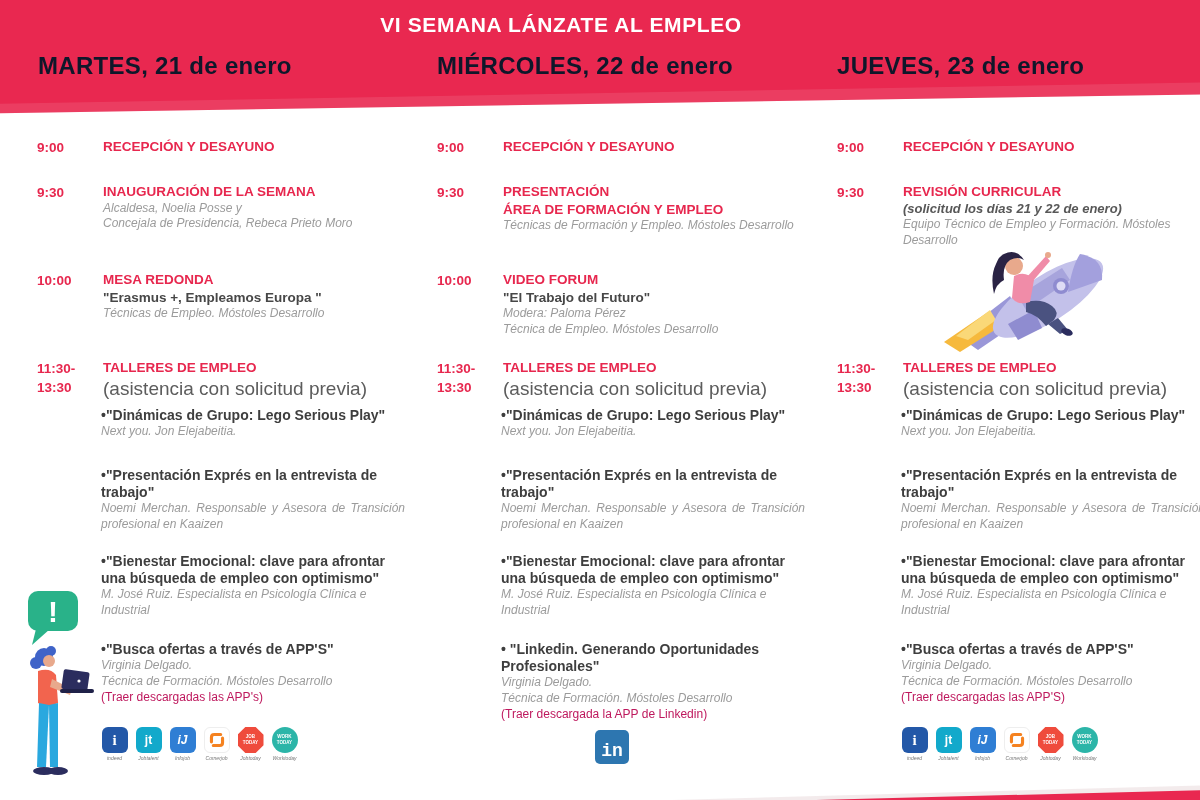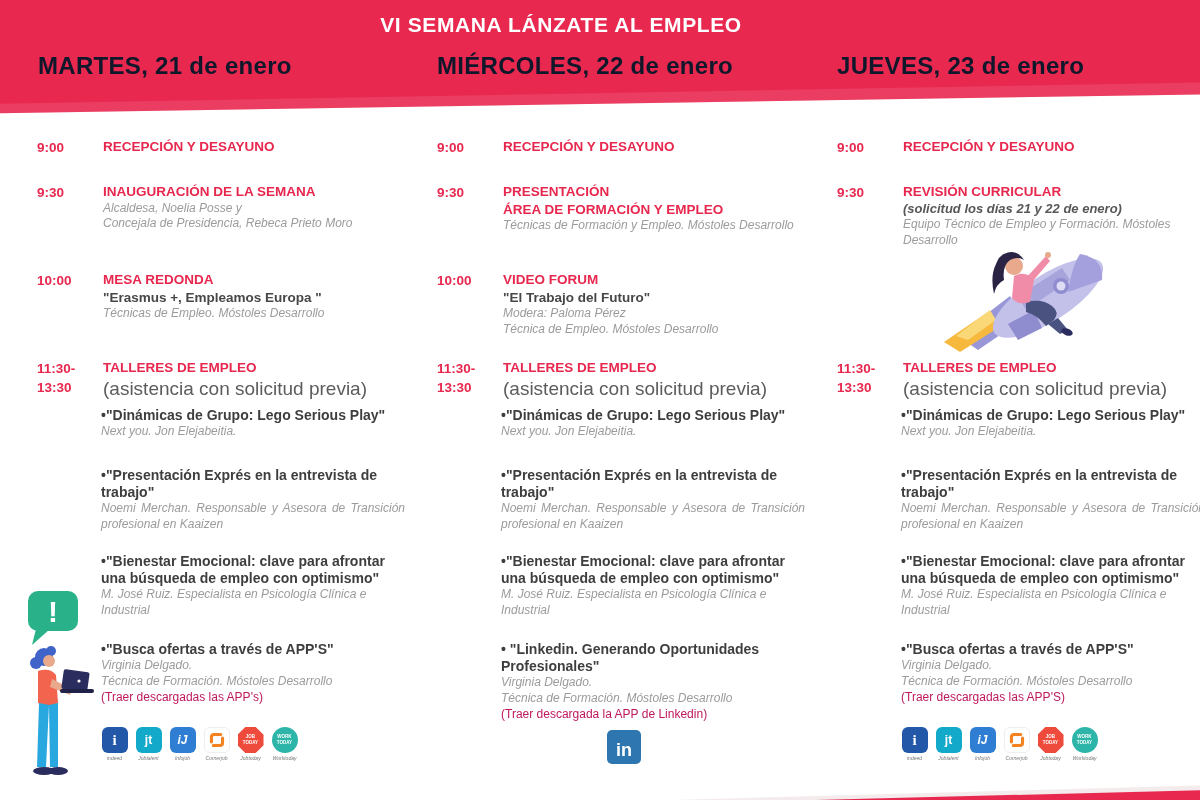--- a/index.html
+++ b/index.html
@@ -42,21 +42,21 @@
               white-space:pre-line; text-align:center; }
   .tile-indeed { background:#2358a8; font-size:15px; font-family:"Liberation Serif", serif; }
   .tile-jt { background:#12a9cb; font-size:12px; }
   .tile-ij { background:#2f7ed4; font-size:12px; font-style:italic; }
   .tile-cj { background:#ffffff; border:1px solid #eee; box-sizing:border-box; border-radius:6px; }
   .tile-jobtoday { background:#ef4b3c; border-radius:0; font-size:4.5px; line-height:1.25;
               clip-path:polygon(30% 0,70% 0,100% 30%,100% 70%,70% 100%,30% 100%,0 70%,0 30%); }
   .tile-worktoday { background:#2cb5a8; border-radius:50%; font-size:4.5px; line-height:1.25; }
   .app-label { margin-top:2px; font-size:5px; color:#777; font-style:italic; white-space:nowrap; }
 
-  .linkedin-wrap { position:absolute; left:172px; top:730px; width:36px; }
+  .linkedin-wrap { position:absolute; left:160px; top:730px; width:36px;font-family:Liberation Mono, monospace; }
   .linkedin-tile { width:34px; height:34px; background:#2d76b0; border-radius:5px; color:#fff;
                    font-weight:bold; font-size:18px; display:flex; align-items:flex-end;
                    justify-content:center; padding-bottom:3px; box-sizing:border-box; }
 
   
   .rocket-illu { position:absolute; left:930px; top:240px; }
   .woman-illu { position:absolute; left:6px; top:585px; }
 
   
   .bottom-wedge-light { position:absolute; left:0; bottom:0; width:1200px; height:16px;

